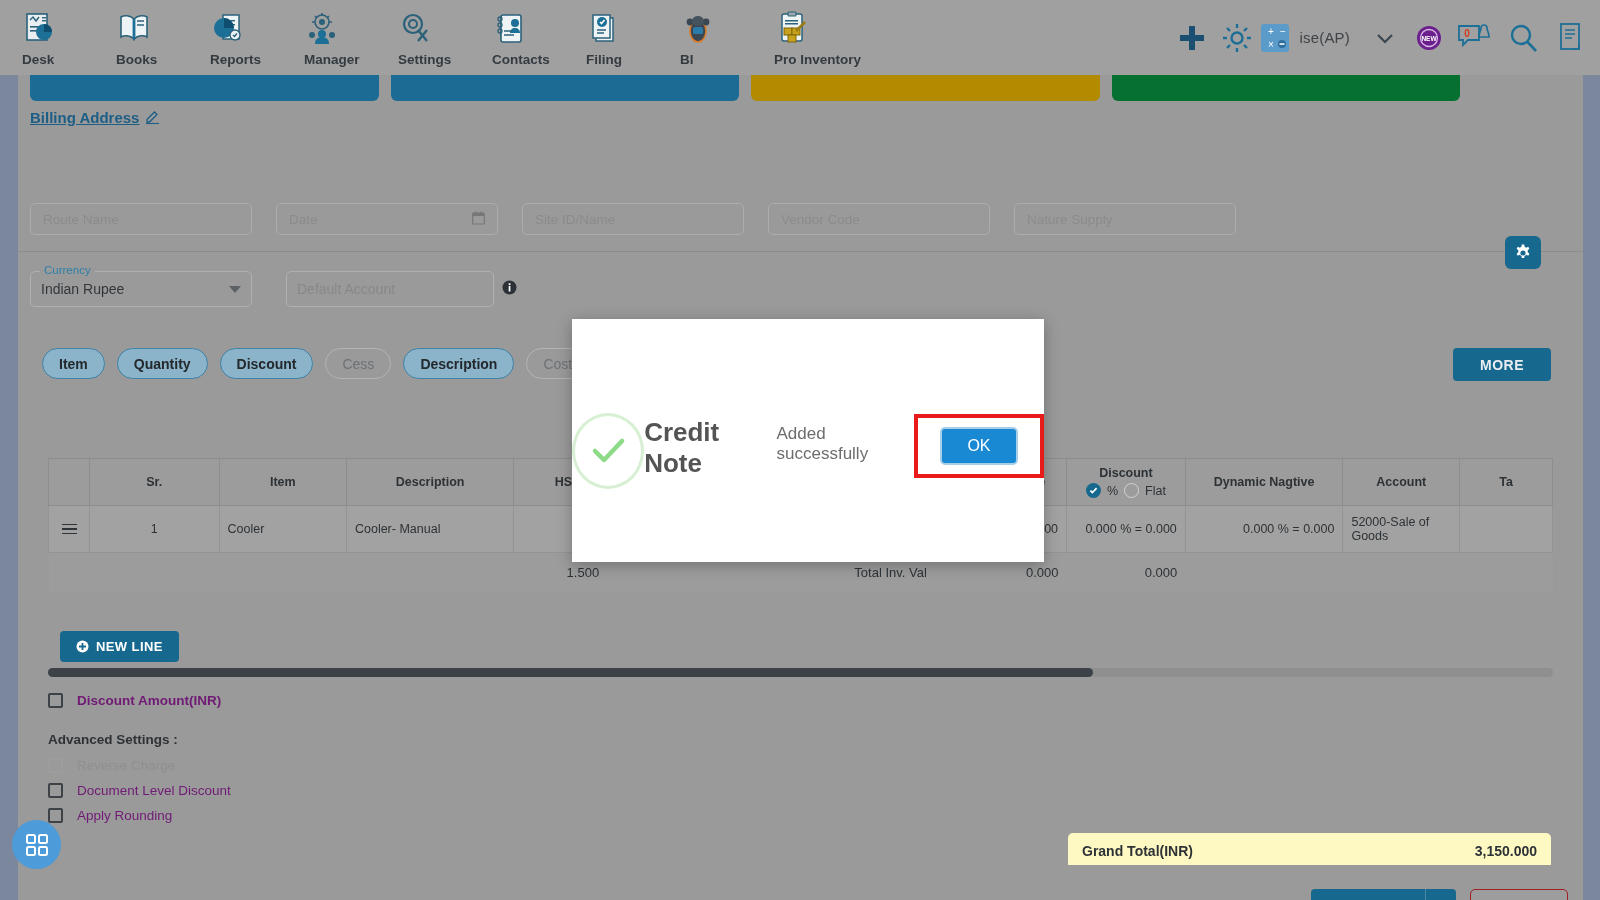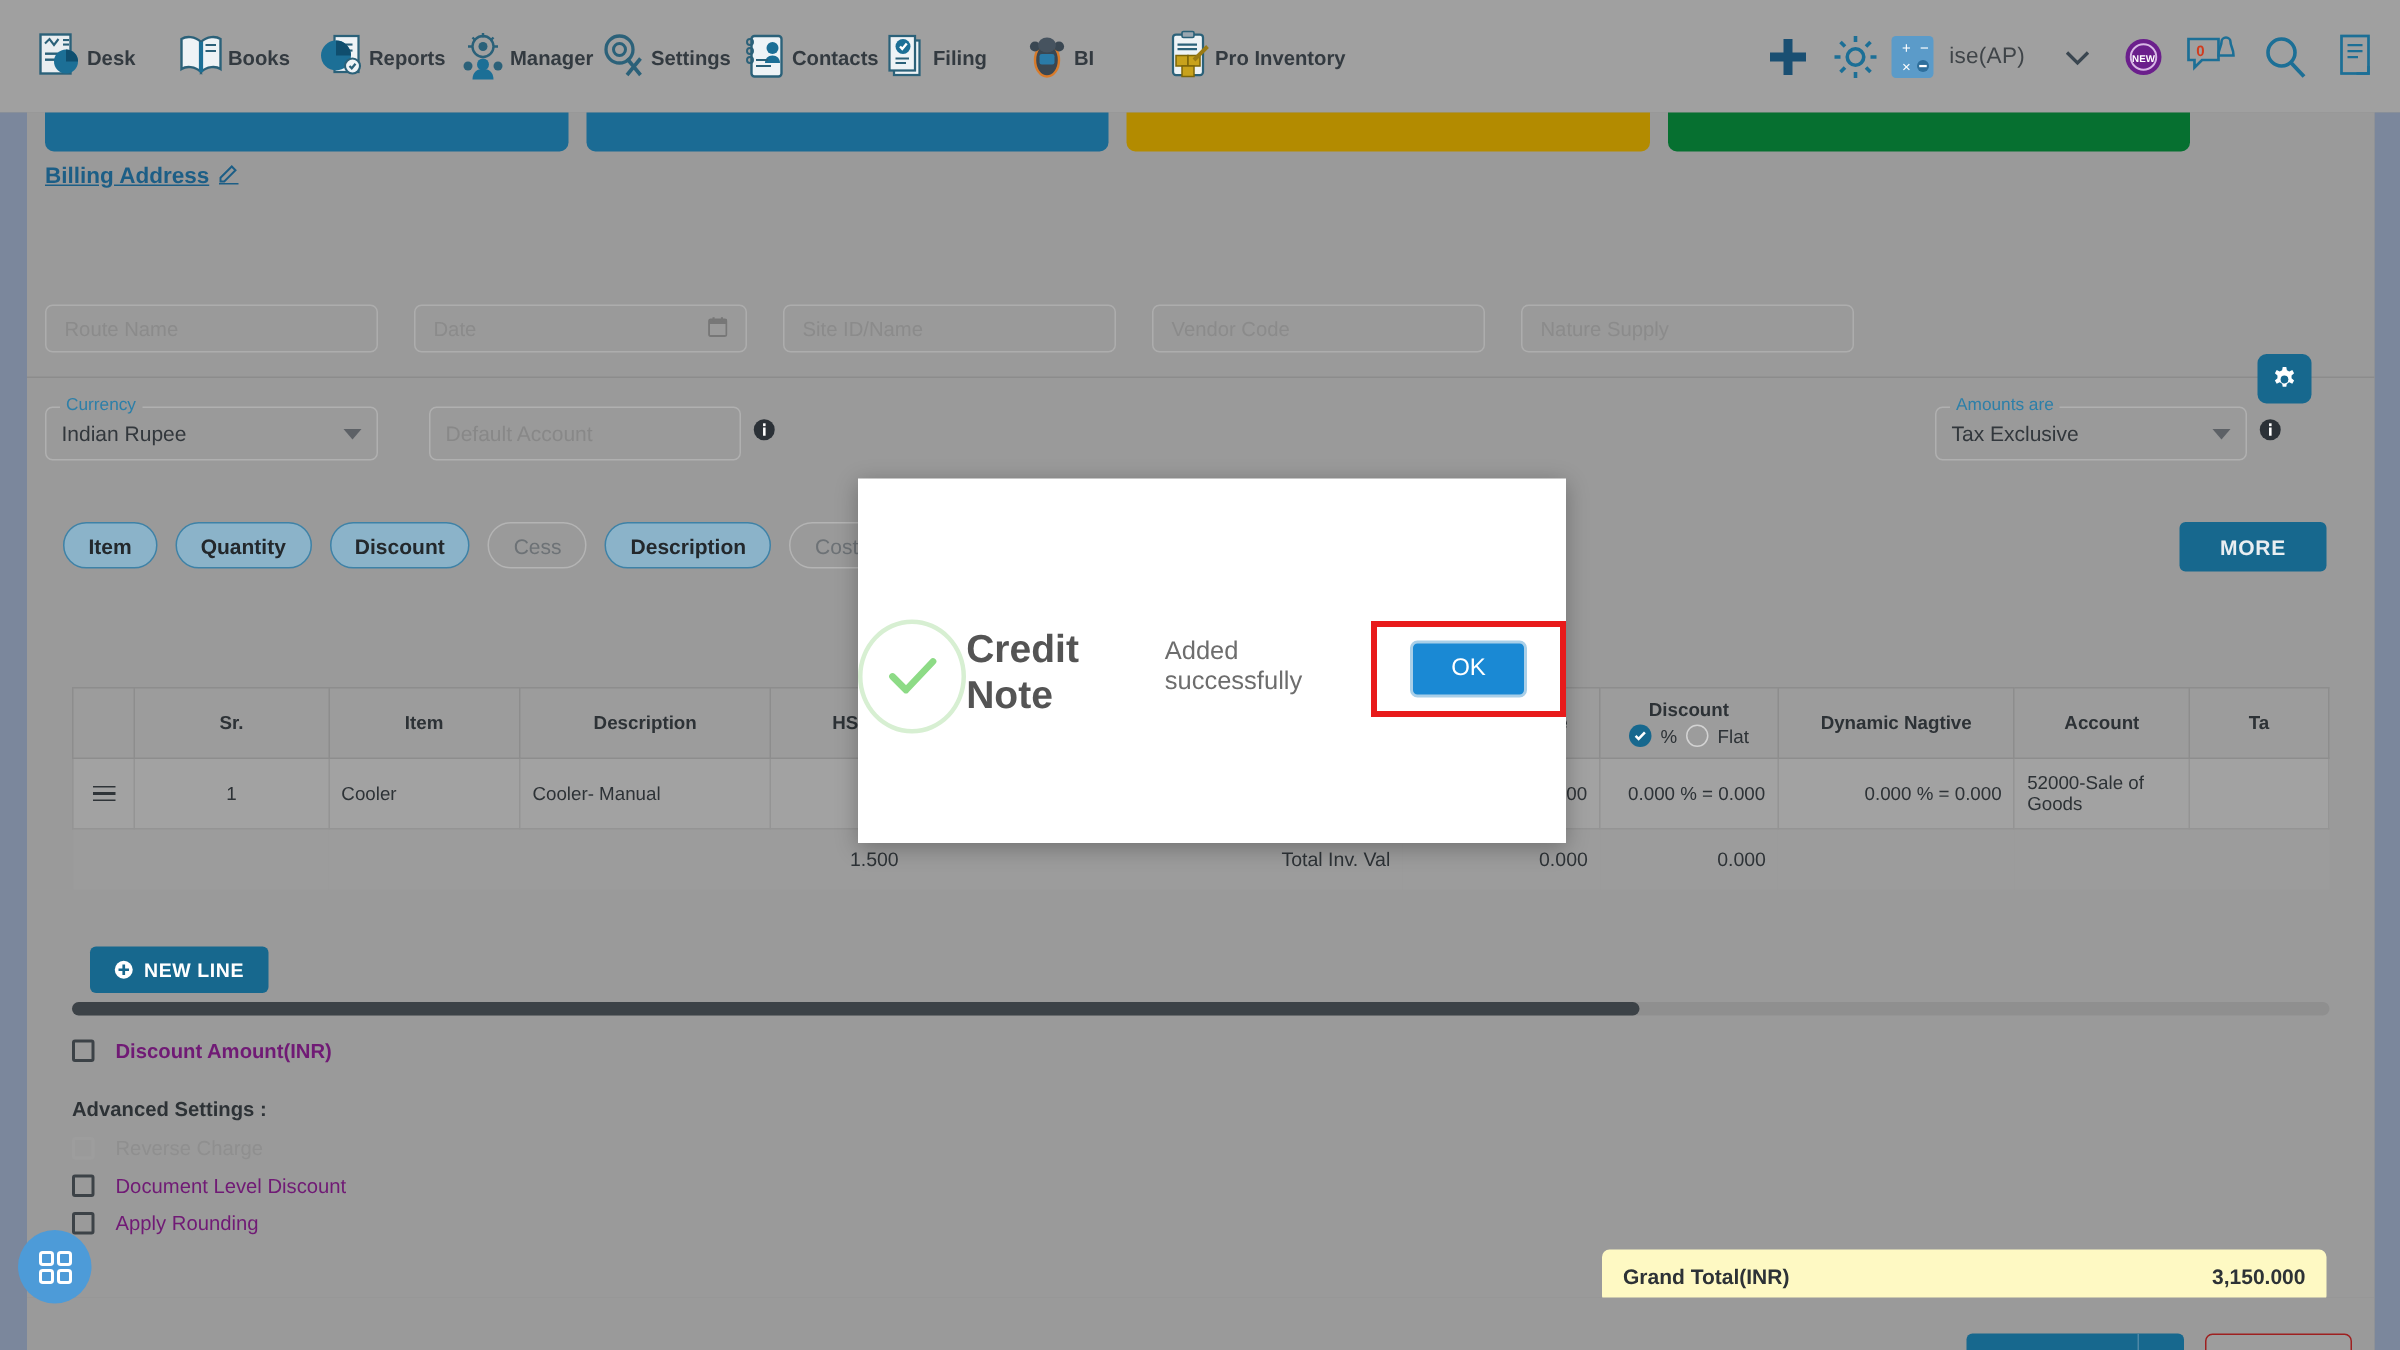--- a/index.html
+++ b/index.html
@@ -14,21 +14,21 @@
   
   #page { position: relative; width: 1600px; height: 900px; background:#8e8e8e; }
 
   
   .topnav {
     position: absolute; left:0; top:0; width:1600px; height:75px;
     background:#a0a0a0;
     display:flex; align-items:center;
   }
   .nav-items { display:flex; align-items:flex-start; padding-left:22px; gap:32px; }
-  .nav-item { width:62px; display:flex; flex-direction:row; align-items:center; cursor:pointer; }
+  .nav-item { width:62px; display:flex; flex-direction:column; align-items:flex-start; cursor:pointer; }
   .nav-item .ico { height:42px; display:flex; align-items:center; justify-content:center; }
   .nav-item .lbl {
     font-size:13.5px; font-weight:bold; color:#333a40; margin-top:2px; white-space:nowrap;
   }
   .nav-item.wide { width:96px; }
 
   .nav-right {
     position:absolute; right:8px; top:0; height:75px;
     display:flex; align-items:center; gap:0px;
   }
@@ -483,32 +483,20 @@
             <span>Default Account</span>
           </div>
           <span class="info-ico"><svg width="15" height="15" viewBox="0 0 15 15">
                 <circle cx="7.5" cy="7.5" r="7" fill="#2b3137"></circle>
                 <rect x="6.7" y="6" width="1.7" height="5.5" fill="#fff"></rect>
                 <rect x="6.7" y="3.2" width="1.7" height="1.9" fill="#fff"></rect>
               </svg></span>
         </div>
       </div>
 
-      <div class="amounts-wrap">
-        <div class="outlined" style="width:208px;">
-          <span class="legend">Amounts are</span>
-          <span>Tax Exclusive</span>
-          <span class="sel-arrow"></span>
-        </div>
-        <span class="info-ico"><svg width="15" height="15" viewBox="0 0 15 15">
-              <circle cx="7.5" cy="7.5" r="7" fill="#2b3137"></circle>
-              <rect x="6.7" y="6" width="1.7" height="5.5" fill="#fff"></rect>
-              <rect x="6.7" y="3.2" width="1.7" height="1.9" fill="#fff"></rect>
-            </svg></span>
-      </div>
 
       <div class="chips">
         <div class="chip on">Item</div>
         <div class="chip on">Quantity</div>
         <div class="chip on">Discount</div>
         <div class="chip off">Cess</div>
         <div class="chip on">Description</div>
         <div class="chip off">Cost Centre</div>
       </div>
 

